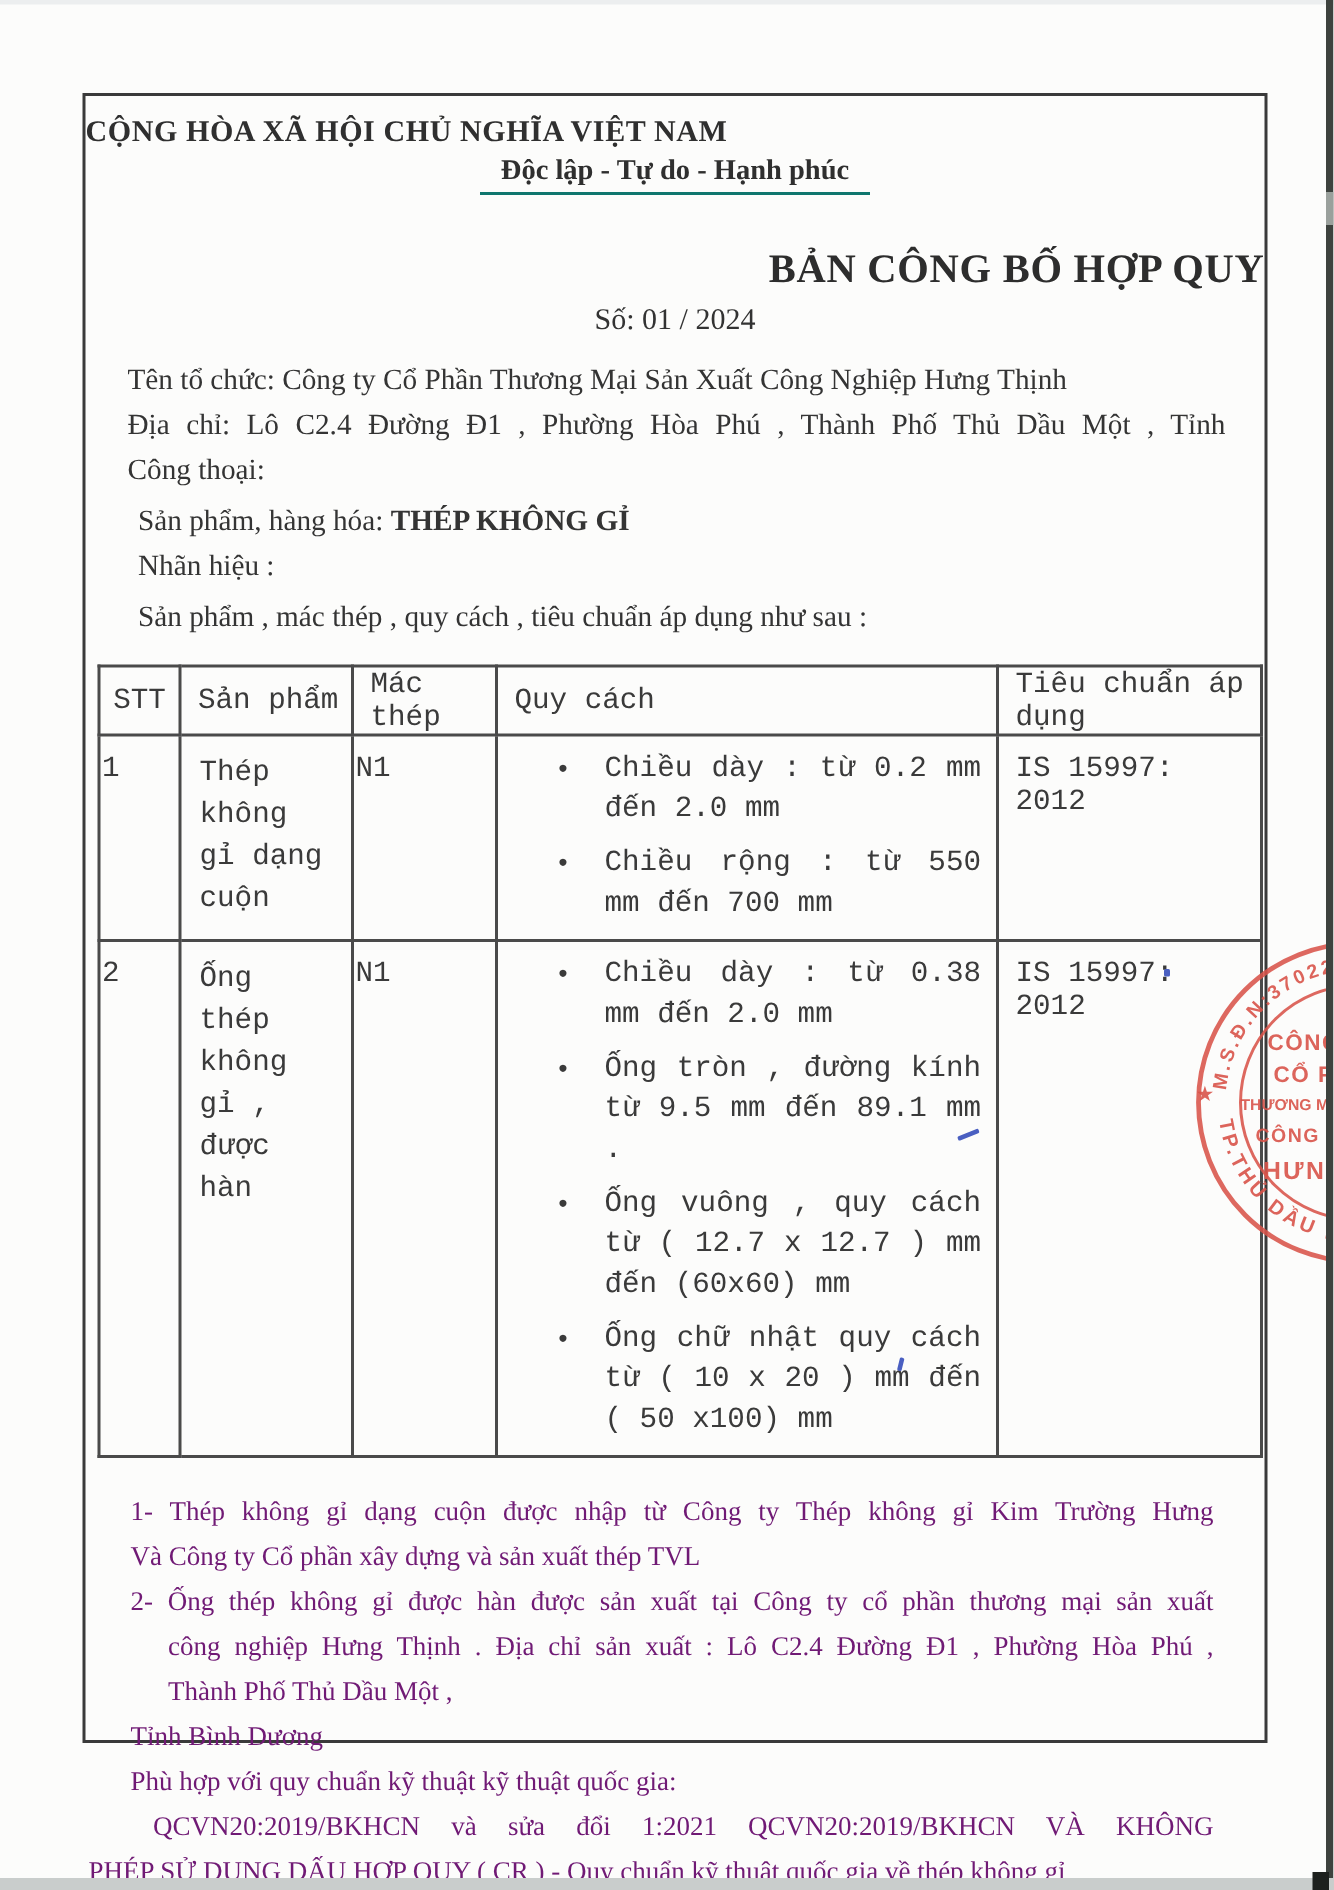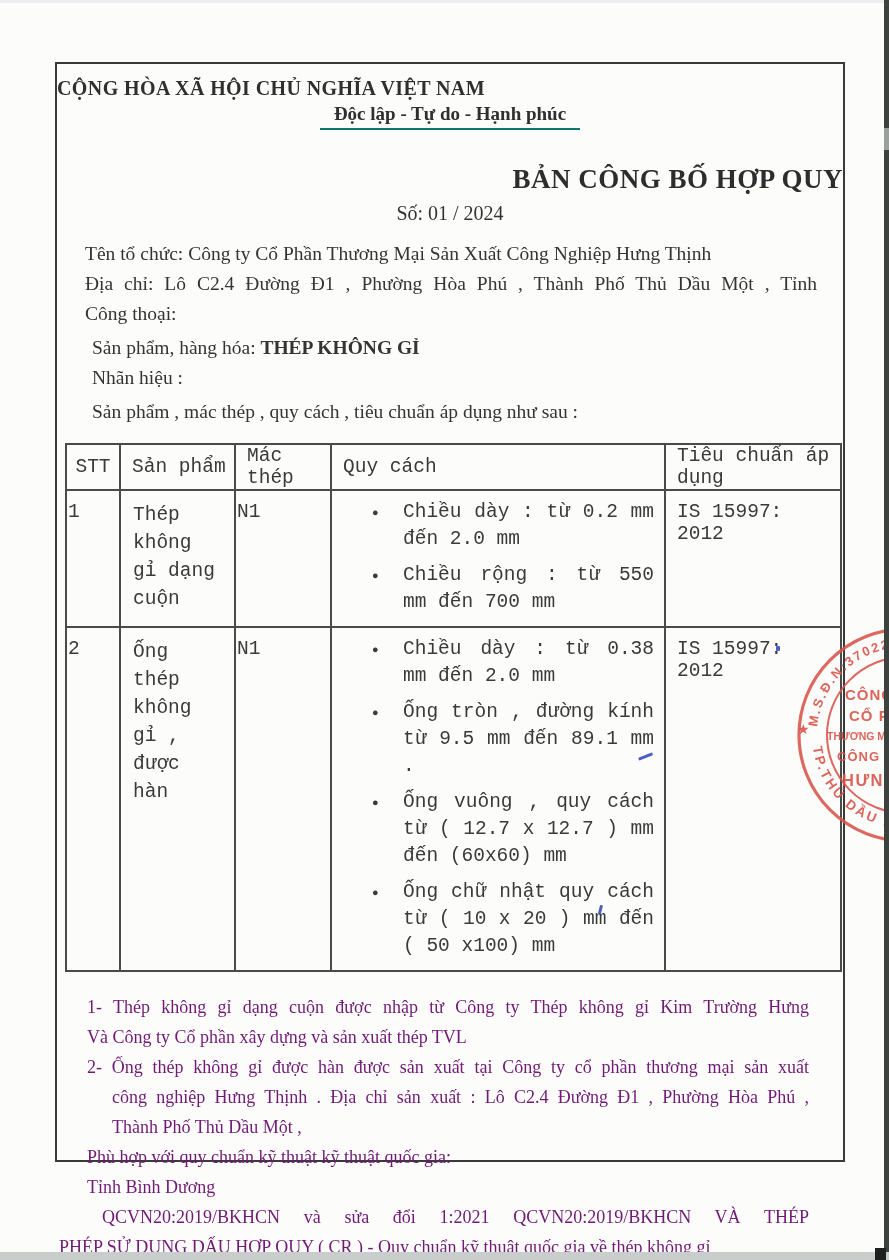--- a/index.html
+++ b/index.html
@@ -132,23 +132,23 @@
       </tr>
     </tbody>
   </table>
 
   <div class="notes">
     <div class="n-line justify-line">1-  Thép không gỉ dạng cuộn được nhập từ Công ty Thép không gỉ Kim Trường Hưng</div>
     <div class="n-line">Và Công ty Cổ phần xây dựng và sản xuất thép TVL</div>
     <div class="n-line justify-line">2-  Ống thép không gỉ được hàn được sản xuất tại Công ty cổ phần thương mại sản xuất</div>
     <div class="n-line hang justify-line">công nghiệp Hưng Thịnh . Địa chỉ sản xuất : Lô C2.4 Đường Đ1 , Phường Hòa Phú ,</div>
     <div class="n-line hang">Thành Phố Thủ Dầu Một ,</div>
+    <div class="n-line">Tỉnh Bình Dương</div>
     <div class="n-line">Phù hợp với quy chuẩn kỹ thuật kỹ thuật quốc gia:</div>
-    <div class="n-line">Tỉnh Bình Dương</div>
-    <div class="n-line qcvn1 justify-line">QCVN20:2019/BKHCN và sửa đổi 1:2021 QCVN20:2019/BKHCN VÀ THÉP</div>
+    <div class="n-line qcvn1 justify-line">QCVN20:2019/BKHCN và sửa đổi 1:2021 QCVN20:2019/BKHCN VÀ KHÔNG</div>
     <div class="n-line flush">PHÉP SỬ DỤNG DẤU HỢP QUY ( CR ) -  Quy chuẩn kỹ thuật quốc gia về thép không gỉ</div>
   </div>
 
 </div>
 
 <div class="stamp-clip">
   <svg width="109" height="228" viewBox="0 0 109 228" xmlns="http://www.w3.org/2000/svg">
     <g stroke="#d9544a" fill="none" opacity="0.88">
       <circle cx="130" cy="113" r="106" stroke-width="3.2"></circle>
       <circle cx="130" cy="113" r="78" stroke-width="2"></circle>

